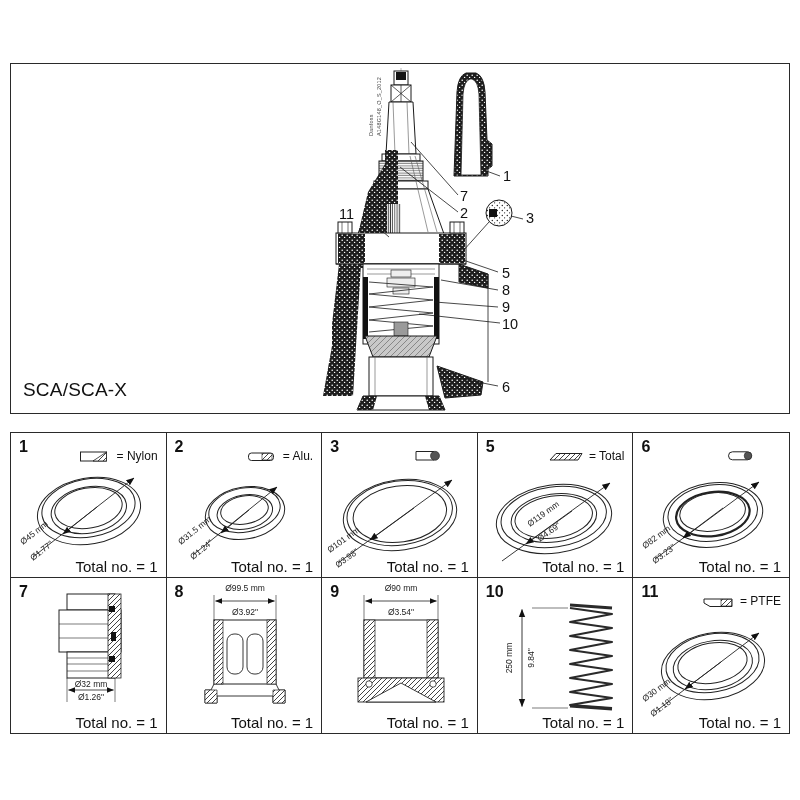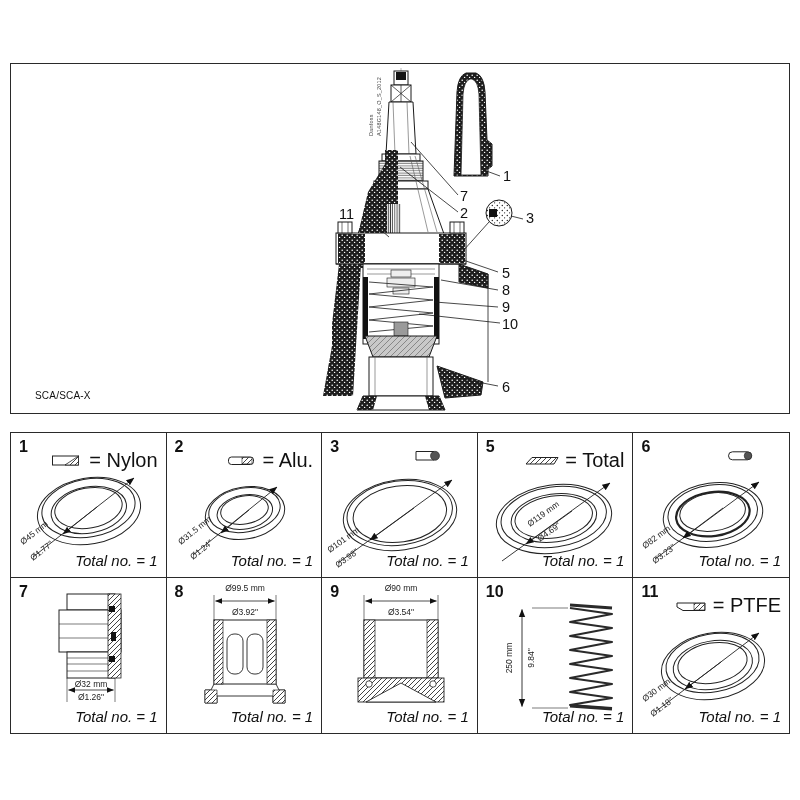--- a/index.html
+++ b/index.html
@@ -1,29 +1,29 @@
 <!DOCTYPE html>
 <html><head>
 <meta charset="utf-8">
 <style>
   html,body{margin:0;padding:0;background:#fff;}
   body{width:800px;height:800px;position:relative;font-family:"Liberation Sans",sans-serif;color:#111;}
   svg text{font-family:"Liberation Sans",sans-serif;}
   #frame-main{position:absolute;left:10px;top:63px;width:778px;height:349px;border:1px solid #2a2a2a;}
   #frame-main svg.main{position:absolute;left:0;top:0;}
-  #model-label{position:absolute;left:24px;bottom:12px;font-size:10px;letter-spacing:.2px;}
+  #model-label{position:absolute;left:12px;bottom:12px;font-size:19px;letter-spacing:.2px;}
   #parts-grid{position:absolute;left:10px;top:432px;width:780px;height:302px;border:1px solid #2a2a2a;box-sizing:border-box;
     display:grid;grid-template-columns:repeat(5,1fr);grid-template-rows:145px 155px;}
   .cell{position:relative;border-right:1px solid #2a2a2a;border-bottom:1px solid #2a2a2a;box-sizing:border-box;overflow:hidden;}
   .cell:nth-child(5n){border-right:none;}
   .cell:nth-child(n+6){border-bottom:none;}
   .cell-num{position:absolute;top:5px;left:8px;font-size:16px;font-weight:bold;}
-  .legend{position:absolute;top:16px;right:8px;display:flex;align-items:center;gap:6px;font-size:20px;}
+  .legend{position:absolute;top:16px;right:8px;display:flex;align-items:center;gap:6px;font-size:12px;}
   .legend svg{display:block;}
-  .total{position:absolute;bottom:8px;right:8px;font-size:15px;font-style:italic;}
+  .total{position:absolute;bottom:2px;right:8px;font-size:15px;}
   .part-svg{position:absolute;left:0;top:0;}
   .dim{font-size:8.5px;fill:#222;}
   .callout{font-size:14.5px;fill:#111;}
   .wm{font-size:5.5px;fill:#444;letter-spacing:.2px;}
 </style>
 </head>
 <body>
 
 <svg width="0" height="0" style="position:absolute" aria-hidden="true">
   <defs>

